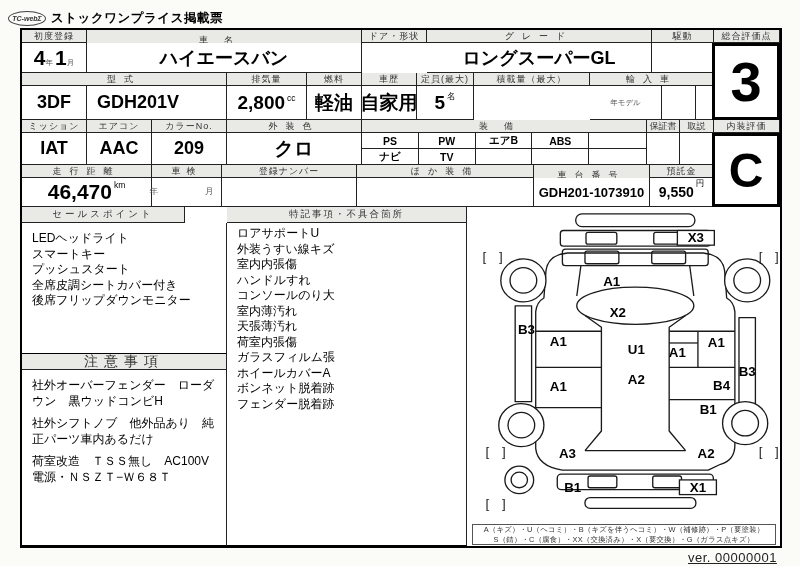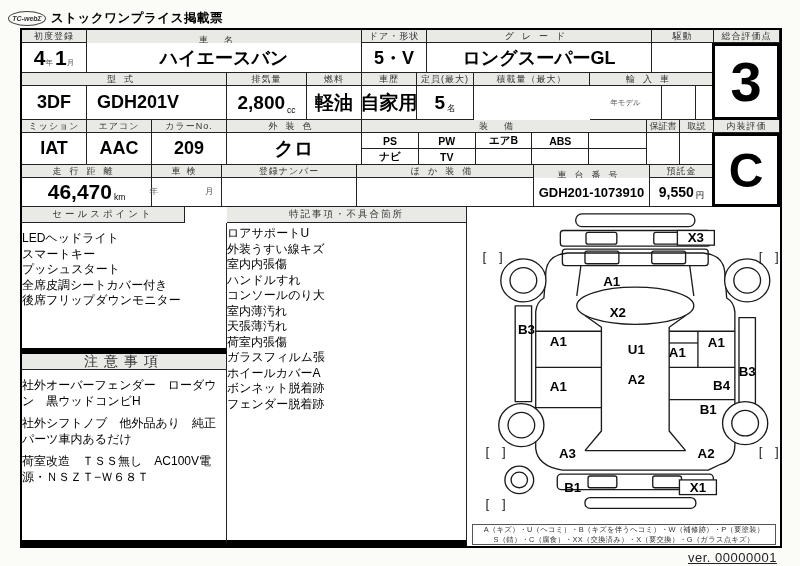--- a/index.html
+++ b/index.html
@@ -26,32 +26,32 @@
     border-right:1px solid #222;border-bottom:1px solid #222;
     display:flex;align-items:center;justify-content:center;
     white-space:nowrap;background:#fff;text-align:center;
   }
   .hd{background:#e9e9e5;font-size:9px;color:#333;letter-spacing:1px;}
   .ls2{letter-spacing:8px;}
   .ls3{letter-spacing:16px;}
   .val{font-size:19px;font-weight:600;}
   .big{font-size:18px;font-weight:600;}
   .num{font-size:19px;font-weight:600;}
-  .unit{font-size:8.5px;font-weight:400;margin-left:2px;align-self:flex-end;padding-bottom:4px;}
+  .unit{font-size:8.5px;font-weight:400;margin-left:2px;align-self:flex-end;padding-bottom:16px;}
   .mini{font-size:7.5px;color:#555;font-weight:400;}
   .tinygray{font-size:8.5px;color:#555;font-weight:400;letter-spacing:10px;}
   .scorebox{
     position:absolute;box-sizing:border-box;z-index:6;
     border:3px solid #000;background:#fff;
     display:flex;align-items:center;justify-content:center;font-weight:600;
   }
   .textblock{
     position:absolute;box-sizing:border-box;background:#fff;
-    border-right:1px solid #222;border-bottom:6px solid #000000;
-    font-size:12px;line-height:15.5px;padding:8px 8px 0 0;
+    border-right:1px solid #222;border-bottom:1px solid #000000;
+    font-size:12px;line-height:15.5px;padding:8px 8px 0 10px;
     white-space:normal;overflow:hidden;
   }
   .textblock .line{min-height:15.5px;}
   .textblock .para{margin-bottom:7px;}
   .eqgrid{
     position:absolute;box-sizing:border-box;display:grid;
     grid-template-columns:repeat(5,1fr);grid-auto-rows:16px;
     border-right:1px solid #222;background:#fff;
   }
   .eq-cell{
@@ -87,21 +87,20 @@
   <div class="cell hd" style="left:630px;top:0;width:62px;height:13px">駆動</div>
   <div class="cell hd" style="left:692px;top:0;width:66px;height:13px">総合評価点</div>
 
   <div class="cell" style="left:0;top:13px;width:65px;height:30px">
     <span style="font-size:21px;font-weight:600">4</span>
     <span class="mini" style="align-self:flex-end;padding-bottom:4px">年</span>
     <span style="font-size:21px;font-weight:600;margin-left:2px">1</span>
     <span class="mini" style="align-self:flex-end;padding-bottom:4px">月</span>
   </div>
   <div class="cell big" style="left:65px;top:13px;width:275px;height:30px">ハイエースバン</div>
-  <div class="cell big" style="left:340px;top:13px;width:65px;height:30px">5・V</div>
   <div class="cell big" style="left:405px;top:13px;width:225px;height:30px">ロングスーパーGL</div>
   <div class="cell" style="left:630px;top:13px;width:62px;height:30px"></div>
 
   <div class="cell hd ls2" style="left:0;top:43px;width:205px;height:13px">型式</div>
   <div class="cell hd" style="left:205px;top:43px;width:80px;height:13px">排気量</div>
   <div class="cell hd" style="left:285px;top:43px;width:55px;height:13px">燃料</div>
   <div class="cell hd" style="left:340px;top:43px;width:55px;height:13px">車歴</div>
   <div class="cell hd" style="left:395px;top:43px;width:57px;height:13px">定員(最大)</div>
   <div class="cell hd" style="left:452px;top:43px;width:116px;height:13px">積載量（最大）</div>
   <div class="cell hd ls2" style="left:568px;top:43px;width:124px;height:13px">輸入車</div>

